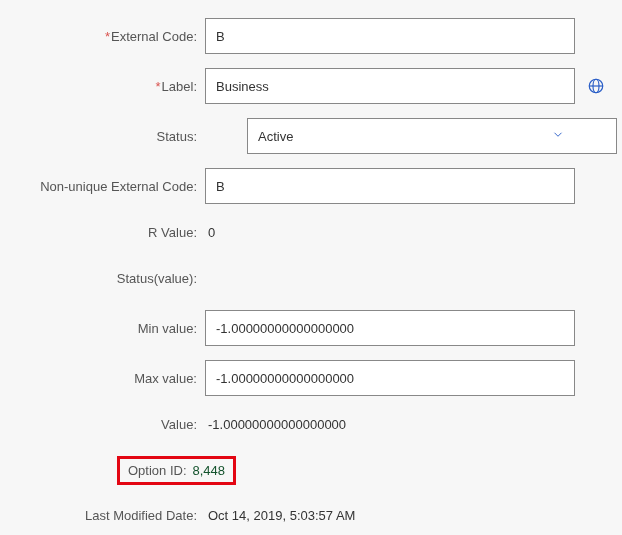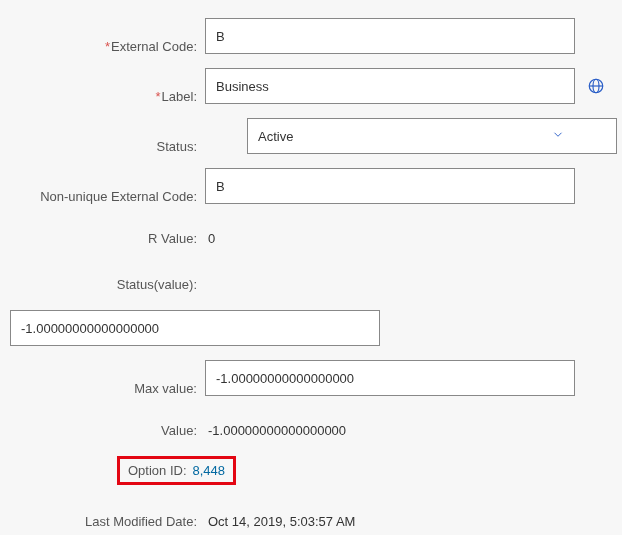--- a/index.html
+++ b/index.html
@@ -7,21 +7,21 @@
     body {
       background: #f7f7f7;
       font-family: -apple-system, BlinkMacSystemFont, "Segoe UI", Arial, sans-serif;
       font-size: 13px;
       color: #333;
       padding: 18px 10px 18px 10px;
     }
     .form { display: flex; flex-direction: column; }
     .row {
       display: flex;
-      align-items: flex-end;
+      align-items: center;
       margin-bottom: 14px;
       min-height: 36px;
     }
     .label-col {
       width: 195px;
       text-align: right;
       padding-right: 8px;
       color: #555;
       font-size: 13px;
     }
@@ -70,21 +70,21 @@
       padding: 4px 8px 4px 8px;
       display: inline-flex;
       align-items: center;
       margin-left: -11px;
     }
     .highlight-box .hl-label {
       color: #555;
       margin-right: 6px;
     }
     .highlight-box .hl-val {
-      color: #0369a1;
+      color: #14532d;
     }
     .row.tight { margin-bottom: 12px; min-height: 20px; }
     .row.static { min-height: 28px; margin-bottom: 18px; }
   </style>
 </head>
 <body>
 
 <div class="form">
 
   <div class="row">
@@ -141,20 +141,21 @@
   </div>
 
   <div class="row static">
     <div class="label-col">Status(value):</div>
     <div class="value-col">
       <span class="static-val"></span>
     </div>
   </div>
 
   <div class="row">
+    <div class="label-col">Min value:</div>
     <div class="value-col">
       <input class="input" type="text" value="-1.00000000000000000" style="">
     </div>
   </div>
 
   <div class="row">
     <div class="label-col">Max value:</div>
     <div class="value-col">
       <input class="input" type="text" value="-1.00000000000000000" style="">
     </div>

